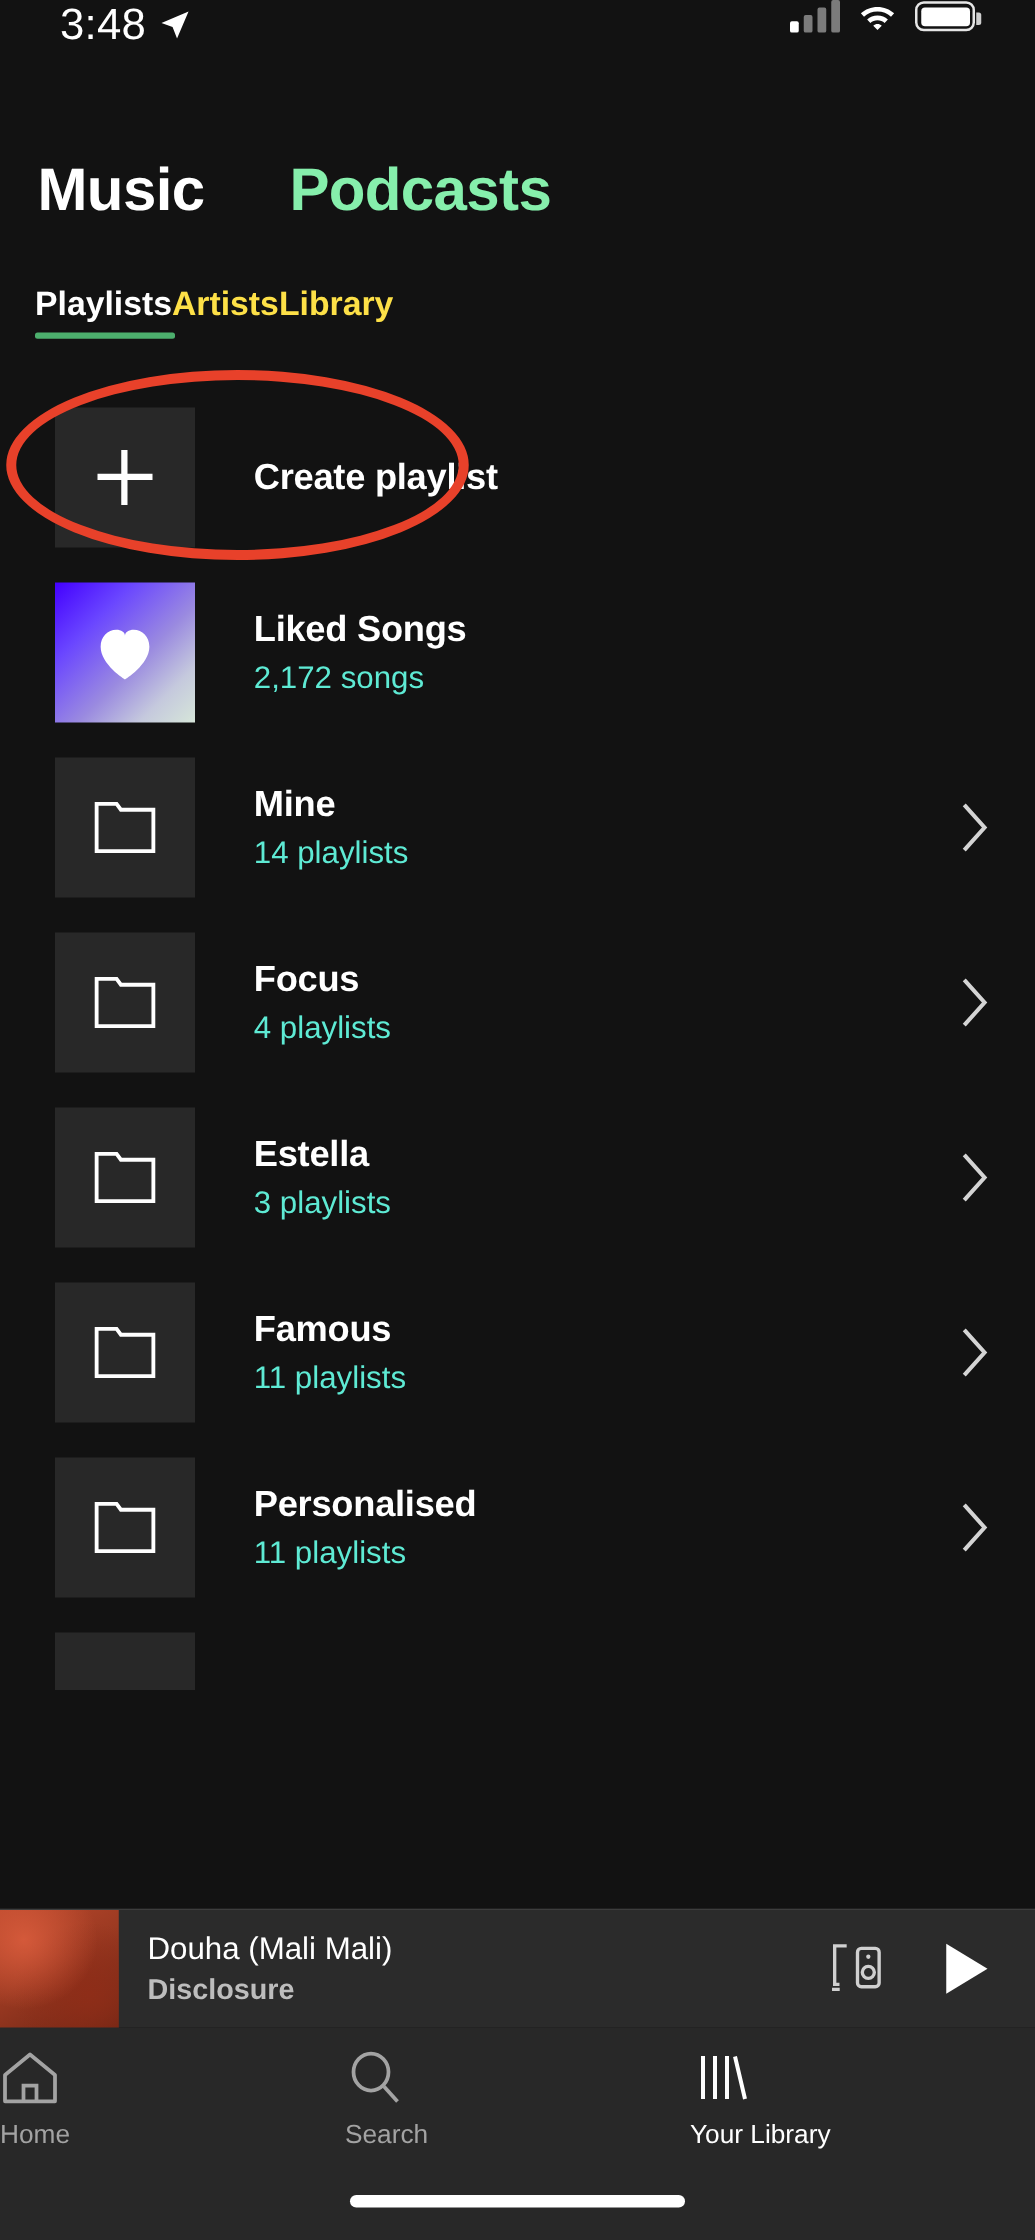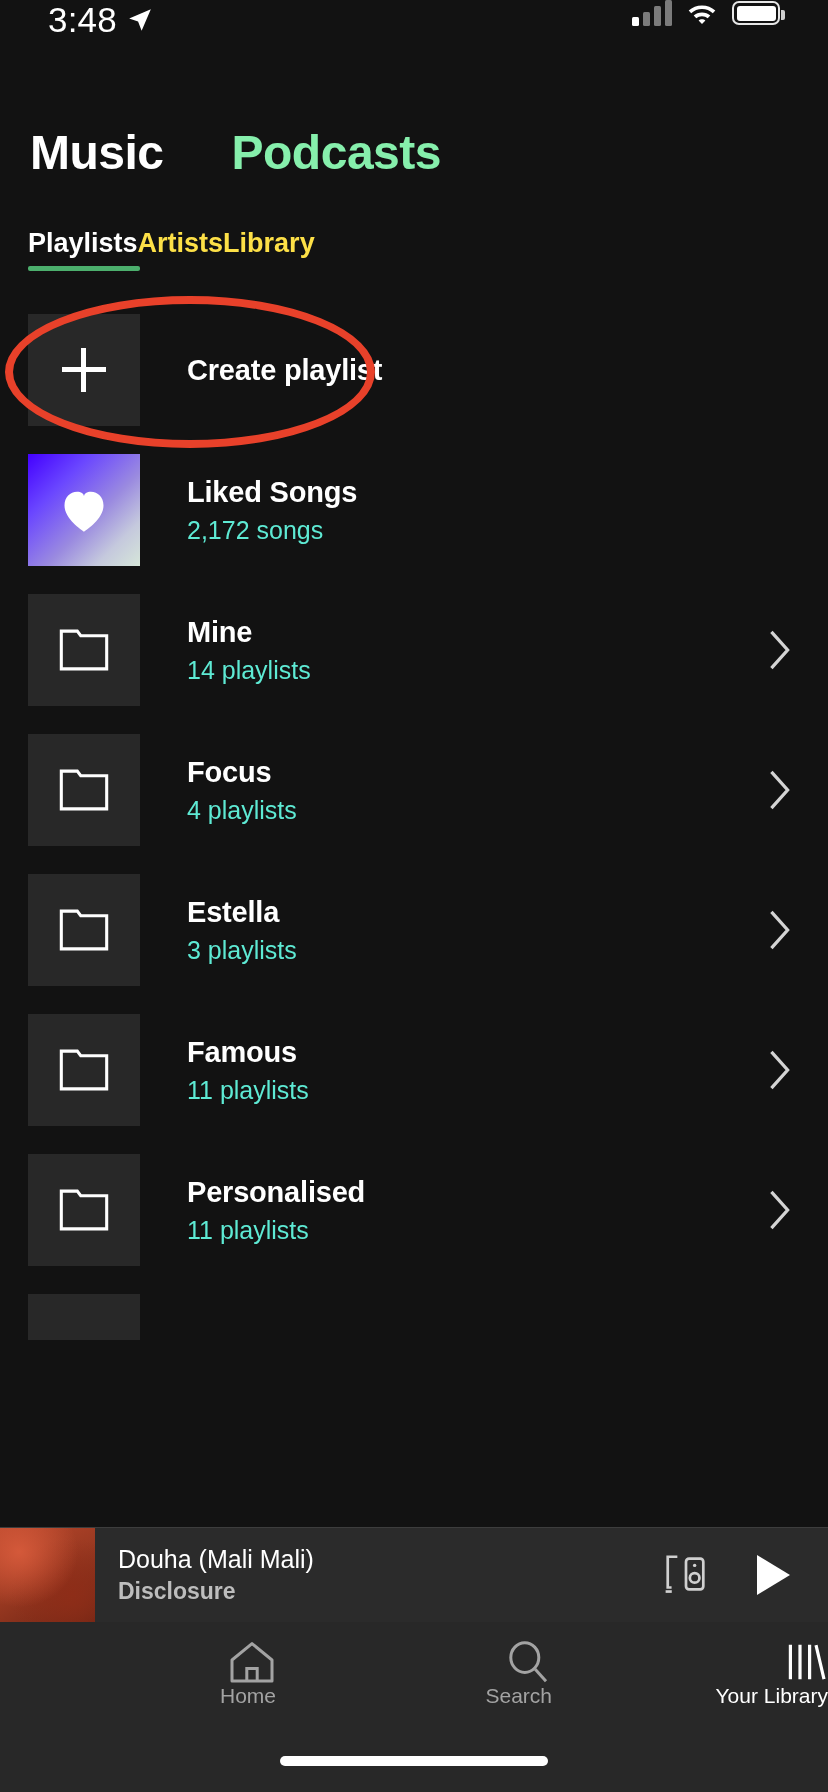--- a/index.html
+++ b/index.html
@@ -52,22 +52,23 @@
   .tab{ font-size:27px; font-weight:bold; position:relative; padding-bottom:22px; }
   .tab.active{ color:#ffffff; }
   .tab.inactive{ color:#fde047; }
   .tab.active .underline{
     position:absolute; left:0; bottom:10px; width:112px; height:5px;
     background:#4caf6d; border-radius:2px;
   }
 
   
   .list{
-    position:absolute; top:300px; left:0; width:828px; height:1040px;
+    position:absolute; top:312px; left:0; width:828px; height:1040px;
     overflow:hidden;
+    padding-left:16px;
   }
   .row{
     display:flex; align-items:center; height:140px; padding:0 28px;
     position:relative;
   }
   .thumb{
     width:112px; height:112px; flex:none;
     display:flex; align-items:center; justify-content:center;
     background:#282828;
   }
@@ -112,21 +113,21 @@
     width:0; height:0; border-left:33px solid #ffffff;
     border-top:20px solid transparent; border-bottom:20px solid transparent;
   }
 
   
   .navbar{
     position:absolute; left:0; bottom:0; width:828px; height:170px;
     background:#282828; display:flex; align-items:flex-start;
     padding-top:18px;
   }
-  .nav-item{ flex:1; display:flex; flex-direction:column; align-items:flex-end; }
+  .nav-item{ flex:1; display:flex; flex-direction:column; align-items:flex-start; gap:12px; }
   .nav-label{ font-size:21px; }
   .nav-item.active .nav-label{ color:#ffffff; }
   .nav-item.inactive .nav-label{ color:#a3a3a3; }
   .home-indicator{
     position:absolute; left:50%; transform:translateX(-50%); bottom:26px;
     width:268px; height:10px; background:#ffffff; border-radius:5px;
   }
   svg{ display:block; }
 </style>
 </head>

